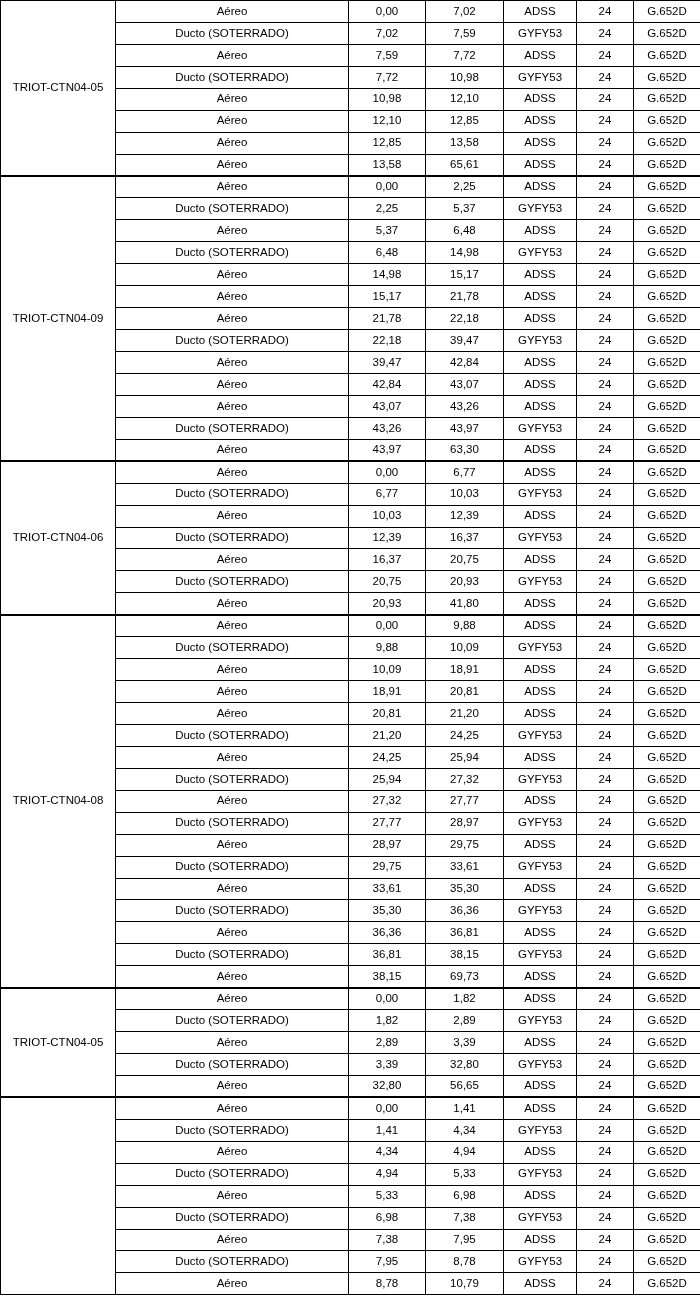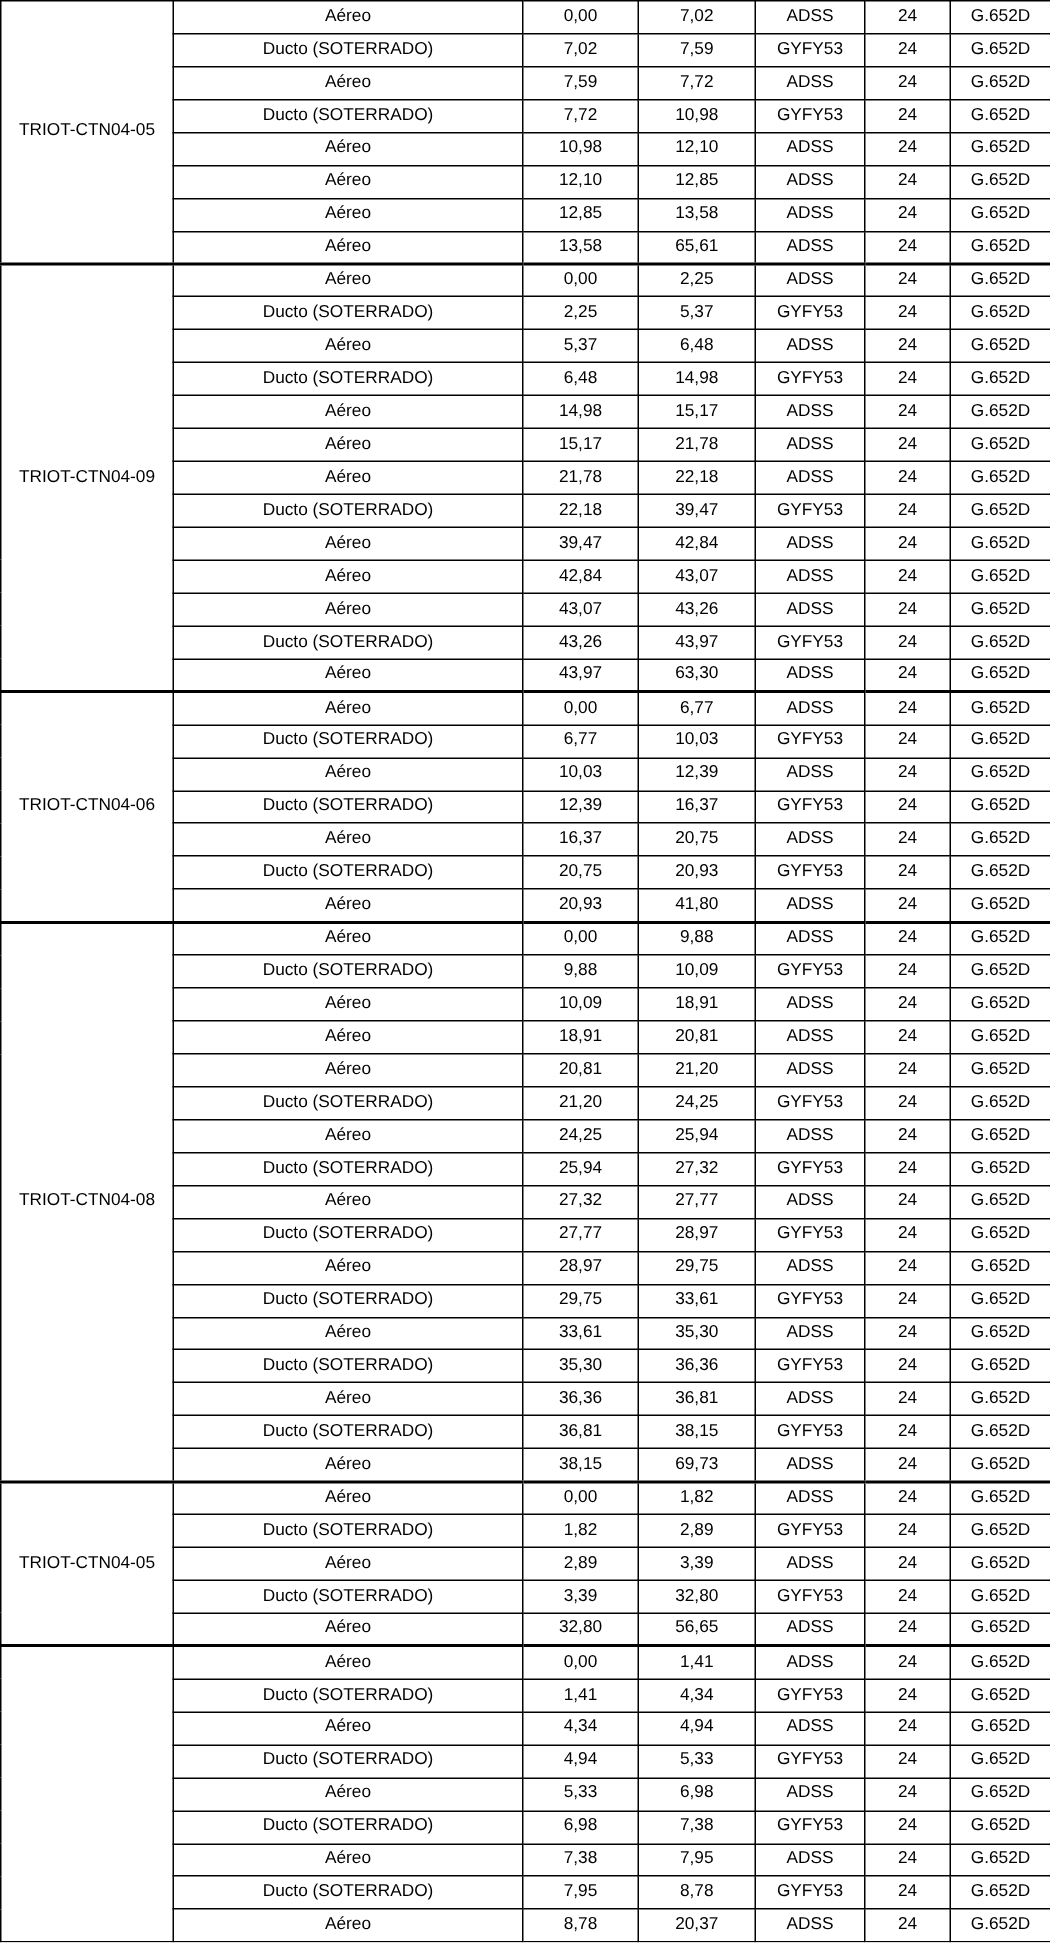--- a/index.html
+++ b/index.html
@@ -517,20 +517,20 @@
           <td>Ducto (SOTERRADO)</td>
           <td>7,95</td>
           <td>8,78</td>
           <td>GYFY53</td>
           <td>24</td>
           <td>G.652D</td>
         </tr>
         <tr>
           <td>Aéreo</td>
           <td>8,78</td>
-          <td>20,37</td>
+          <td>10,79</td>
           <td>ADSS</td>
           <td>24</td>
           <td>G.652D</td>
         </tr>
       </tbody>
   </table>
 </div>
 
 </body></html>

